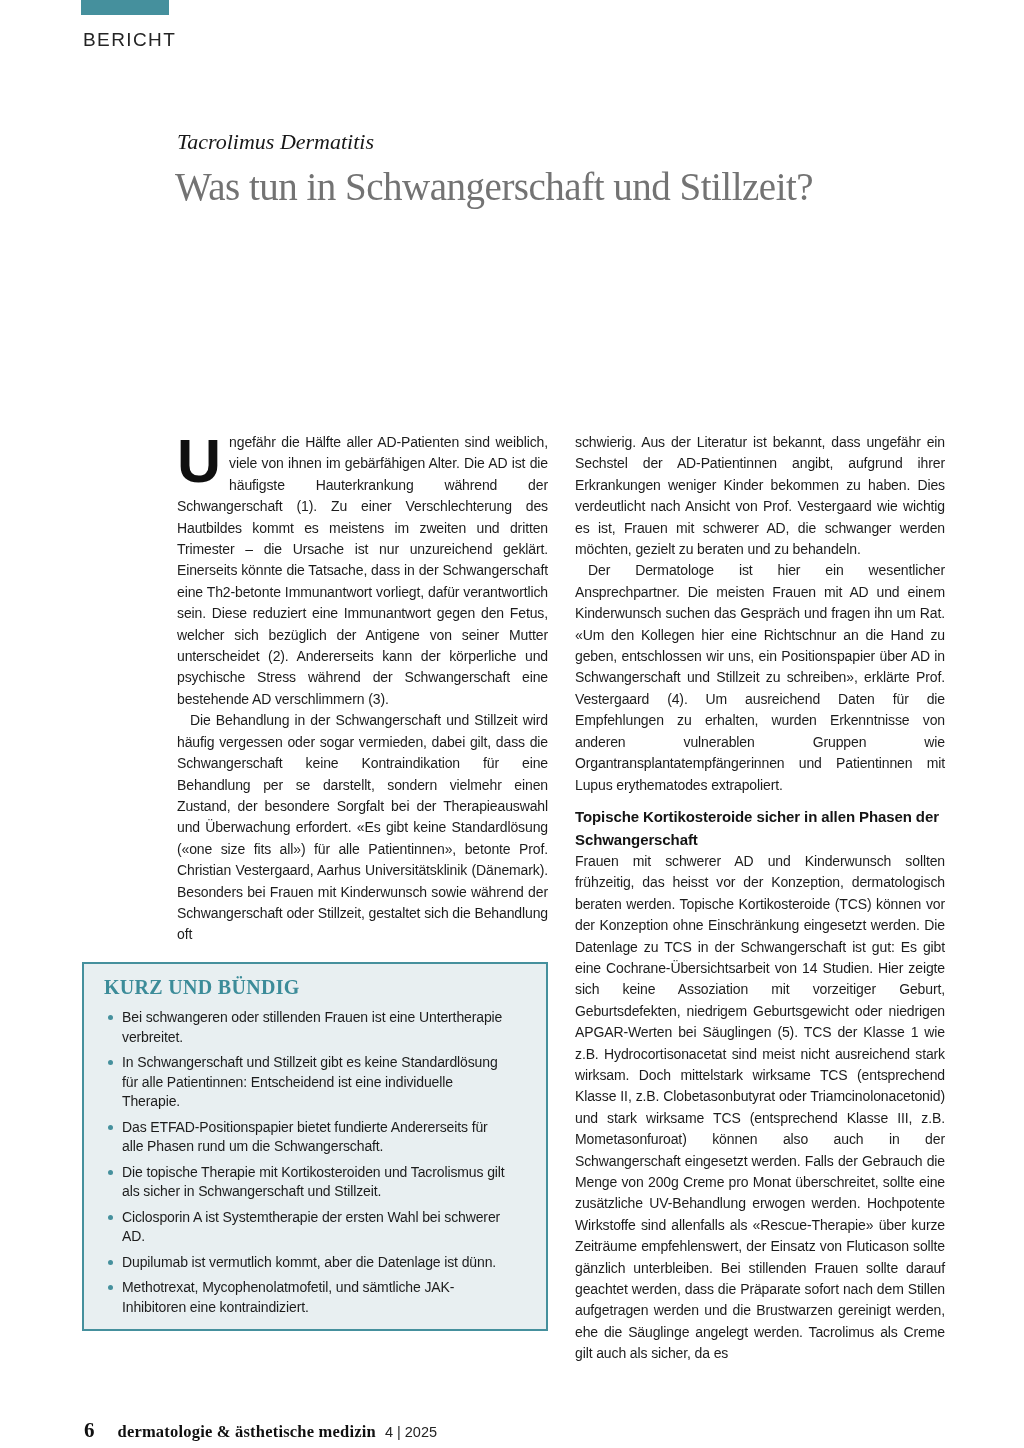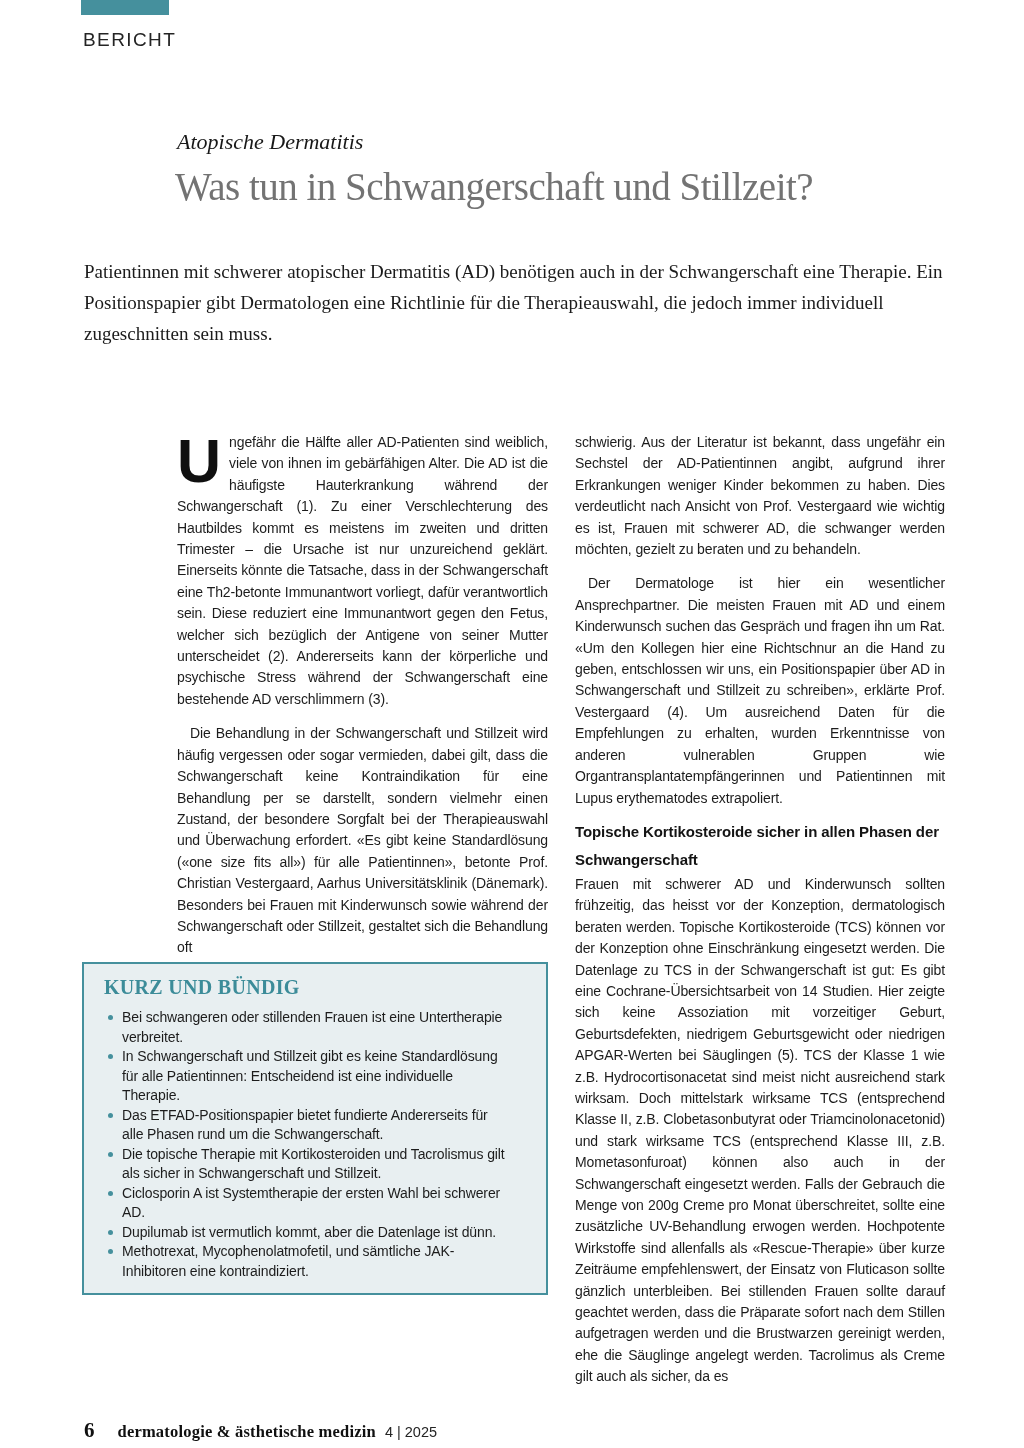--- a/index.html
+++ b/index.html
@@ -23,59 +23,58 @@
     position:absolute; left:84px; top:256px; width:861px; font-family:"Liberation Serif", serif;
     font-size:19px; line-height:31px; color:#1b1b1b;
   }
   .col {
     position:absolute; top:432px; font-size:14px; line-height:21.4px; letter-spacing:-0.12px;
     text-align:justify; color:#1c1c1c;
   }
   .col-left  { left:177px; width:371px; }
   .col-right { left:575px; width:370px; }
   .para { margin:0; }
-  .para-indent { text-indent:13px;margin-top:13px; }
+  .para-indent { text-indent:13px; }
   .dropcap {
     float:left; font-size:61px; line-height:52px; font-weight:700; color:#101010;
     padding:3px 8px 0 0; letter-spacing:0;
   }
   .subhead {
-    font-weight:700; font-size:15px; line-height:28px; margin:9px 0 0 0;
+    font-weight:700; font-size:15px; line-height:23px; margin:9px 0 0 0;
     text-align:left; letter-spacing:-0.1px; color:#141414;
   }
   .summary-box {
     position:absolute; left:82px; top:962px; width:466px; box-sizing:border-box;
     border:2px solid #45909d; background:#e8eff1; padding:12px 34px 12px 20px;
   }
   .summary-title {
     font-family:"Liberation Serif", serif; font-weight:700; font-size:20px;
     color:#3c8c99; letter-spacing:0.3px; margin:0 0 9px 0;
   }
-  .summary-list { display:flex; flex-direction:column; }
+  .summary-list { display:flex; flex-direction:column; gap:6px; }
   .summary-item { display:flex; font-size:14px; line-height:19.5px; letter-spacing:-0.12px; color:#1c1c1c; }
   .bullet-dot { width:5px; height:5px; border-radius:50%; background:#45909d; margin:7px 9px 0 4px; flex:none; }
   .footer { position:absolute; left:84px; top:1375px; display:flex; align-items:baseline; }
   .page-num { font-family:"Liberation Serif", serif; font-weight:700; font-size:21px; color:#101010; margin-right:23px; }
   .journal { font-family:"Liberation Serif", serif; font-weight:700; font-size:16.5px; letter-spacing:0.2px; color:#101010; margin-right:9px;margin-top:47px; }
   .issue { font-size:14.5px; color:#242424; }
 </style>
 </head>
 <body>
 
 <div class="page">
 
   <div class="accent-bar"></div>
 
   <div class="kicker">BERICHT</div>
 
-  <div class="category">Atopische Dermatitis</div>
+  <div class="category">Tacrolimus Dermatitis</div>
 
   <h1 class="title" style="margin:0;">Was tun in Schwangerschaft und Stillzeit?</h1>
 
-  <div class="lead">Patientinnen mit schwerer atopischer Dermatitis (AD) benötigen auch in der Schwangerschaft eine Therapie. Ein Positionspapier gibt Dermatologen eine Richtlinie für die Therapieauswahl, die jedoch immer individuell zugeschnitten sein muss.</div>
 
   <div class="col col-left">
     <p class="para"><span class="dropcap">U</span><span>ngefähr die Hälfte aller AD-Patienten sind weiblich, viele von ihnen im gebärfähigen Alter. Die AD ist die häufigste Hauterkrankung während der Schwangerschaft (1). Zu einer Verschlechterung des Hautbildes kommt es meistens im zweiten und dritten Trimester – die Ursache ist nur unzureichend geklärt. Einerseits könnte die Tatsache, dass in der Schwangerschaft eine Th2-betonte Immunantwort vorliegt, dafür verantwortlich sein. Diese reduziert eine Immunantwort gegen den Fetus, welcher sich bezüglich der Antigene von seiner Mutter unterscheidet (2). Andererseits kann der körperliche und psychische Stress während der Schwangerschaft eine bestehende AD verschlimmern (3).</span></p>
     <p class="para para-indent">Die Behandlung in der Schwangerschaft und Stillzeit wird häufig vergessen oder sogar vermieden, dabei gilt, dass die Schwangerschaft keine Kontraindikation für eine Behandlung per se darstellt, sondern vielmehr einen Zustand, der besondere Sorgfalt bei der Therapieauswahl und Überwachung erfordert. «Es gibt keine Standardlösung («one size fits all») für alle Patientinnen», betonte Prof. Christian Vestergaard, Aarhus Universitätsklinik (Dänemark). Besonders bei Frauen mit Kinderwunsch sowie während der Schwangerschaft oder Stillzeit, gestaltet sich die Behandlung oft</p>
   </div>
 
   <div class="col col-right">
     <p class="para">schwierig. Aus der Literatur ist bekannt, dass ungefähr ein Sechstel der AD-Patientinnen angibt, aufgrund ihrer Erkrankungen weniger Kinder bekommen zu haben. Dies verdeutlicht nach Ansicht von Prof. Vestergaard wie wichtig es ist, Frauen mit schwerer AD, die schwanger werden möchten, gezielt zu beraten und zu behandeln.</p>
     <p class="para para-indent">Der Dermatologe ist hier ein wesentlicher Ansprechpartner. Die meisten Frauen mit AD und einem Kinderwunsch suchen das Gespräch und fragen ihn um Rat. «Um den Kollegen hier eine Richtschnur an die Hand zu geben, entschlossen wir uns, ein Positionspapier über AD in Schwangerschaft und Stillzeit zu schreiben», erklärte Prof. Vestergaard (4). Um ausreichend Daten für die Empfehlungen zu erhalten, wurden Erkenntnisse von anderen vulnerablen Gruppen wie Organtransplantatempfängerinnen und Patientinnen mit Lupus erythematodes extrapoliert.</p>
     <h2 class="subhead">Topische Kortikosteroide sicher in allen Phasen der Schwangerschaft</h2>

